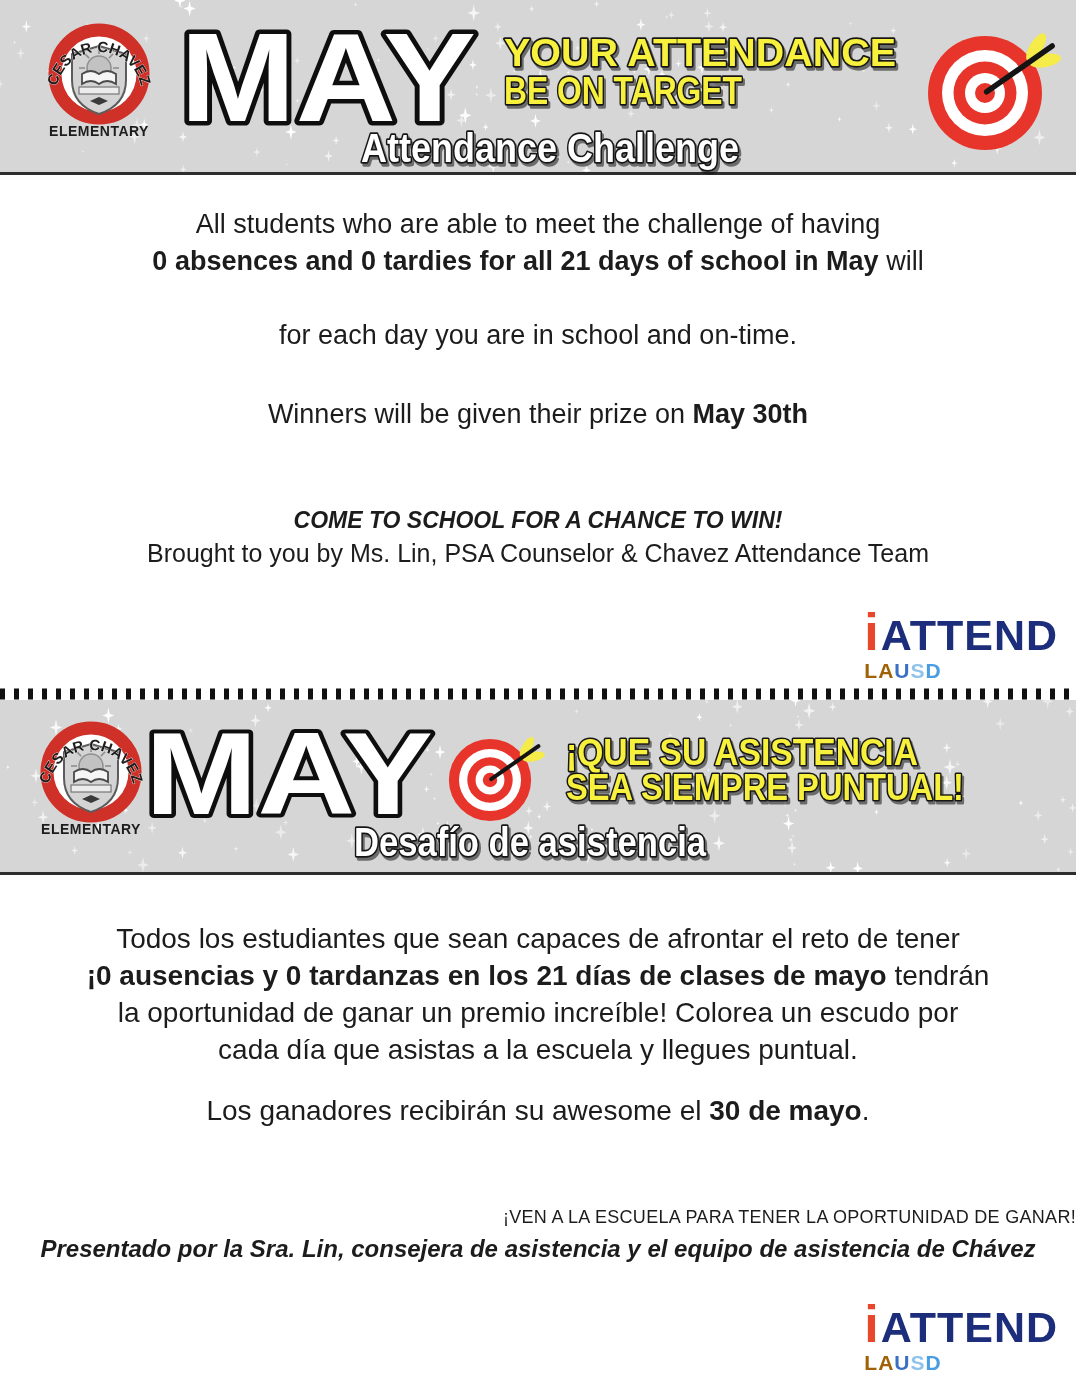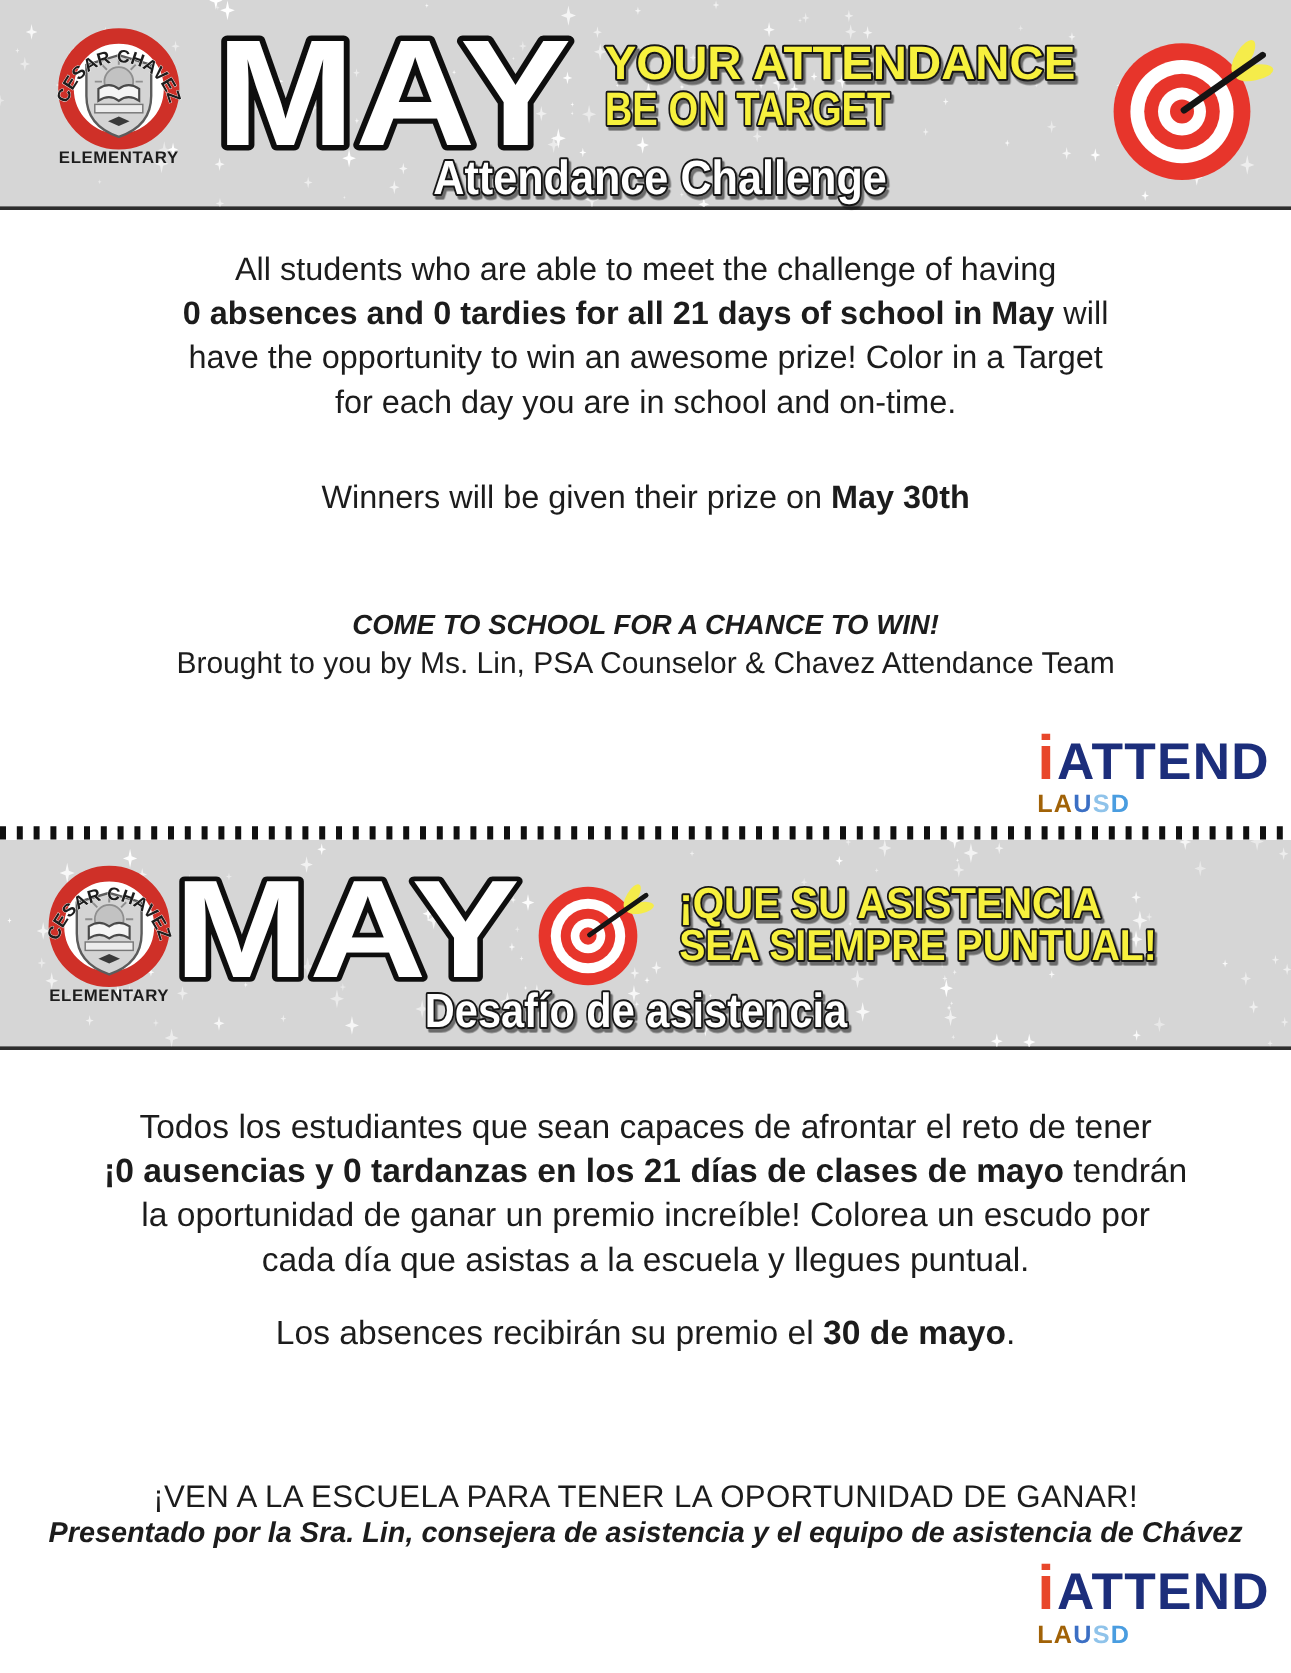--- a/index.html
+++ b/index.html
@@ -30,22 +30,22 @@
   .t-sub   { fill:#ffffff; stroke:#161616; stroke-width:3.4px; font-size:40px; }
   .shadowed { filter:drop-shadow(2px 3px 0 rgba(20,20,20,0.55)); }
   
   .copy { position:absolute; left:0; width:1076px; text-align:center; }
   .en-body    { top:206px;  font-size:27px; line-height:37px; }
   .en-winners { top:399px;  font-size:27px; }
   .en-cta     { top:507px;  font-size:23px; font-weight:bold; font-style:italic; }
   .en-credit  { top:539px;  font-size:25px; }
   .es-body    { top:920px;  font-size:28px; line-height:37px; }
   .es-winners { top:1095px; font-size:28px; }
-  .es-cta     { top:1232px; font-size:26px; letter-spacing:0.3px; }
-  .es-credit  { top:1264px; font-size:24px; font-weight:bold; font-style:italic; }
+  .es-cta     { top:1207px; font-size:18px; letter-spacing:0.3px;text-align:right; }
+  .es-credit  { top:1235px; font-size:24px; font-weight:bold; font-style:italic; }
   .copy strong { font-weight:bold; }
   
   .iattend { position:absolute; right:18px; text-align:left; line-height:1; }
   .iattend-en { top:606px; }
   .iattend-es { top:1298px; }
   .iattend .line1 { white-space:nowrap; }
   .iattend .i      { color:#e8472b; font-size:52px; font-weight:bold; margin-right:2px; }
   .iattend .attend { color:#1c2e7b; font-size:43px; font-weight:bold; letter-spacing:1px; }
   .iattend .line2  { font-size:21px; font-weight:bold; margin-top:2px; letter-spacing:1px; }
   .iattend .la { color:#a16207; }
@@ -230,21 +230,21 @@
     </svg>
 
     <svg class="headline shadowed" style="left:0; top:122px;" width="1076" height="52" viewBox="0 0 1076 52">
       <text x="550" y="40" text-anchor="middle" textLength="378" lengthAdjust="spacingAndGlyphs" class="t-sub">Attendance Challenge</text>
     </svg>
   </div>
 
   <div class="copy en-body">
     <span>All students who are able to meet the challenge of having</span><br>
     <strong>0 absences and 0 tardies for all 21 days of school in May</strong><span> will</span><br>
-    <span>have the opportunity to win an awesome prize! Color in a Target</span><br>
+    <br>
     <span>for each day you are in school and on-time.</span>
   </div>
 
   <div class="copy en-winners">
     <span>Winners will be given their prize on </span><strong>May 30th</strong>
   </div>
 
   <div class="copy en-cta">COME TO SCHOOL FOR A CHANCE TO WIN!</div>
   <div class="copy en-credit">Brought to you by Ms. Lin, PSA Counselor &amp; Chavez Attendance Team</div>
 
@@ -423,21 +423,21 @@
   </div>
 
   <div class="copy es-body">
     <span>Todos los estudiantes que sean capaces de afrontar el reto de tener</span><br>
     <strong>¡0 ausencias y 0 tardanzas en los 21 días de clases de mayo</strong><span> tendrán</span><br>
     <span>la oportunidad de ganar un premio increíble! Colorea un escudo por</span><br>
     <span>cada día que asistas a la escuela y llegues puntual.</span>
   </div>
 
   <div class="copy es-winners">
-    <span>Los absences recibirán su premio el </span><strong>30 de mayo</strong><span>.</span>
+    <span>Los ganadores recibirán su awesome el </span><strong>30 de mayo</strong><span>.</span>
   </div>
 
   <div class="copy es-cta">¡VEN A LA ESCUELA PARA TENER LA OPORTUNIDAD DE GANAR!</div>
   <div class="copy es-credit">Presentado por la Sra. Lin, consejera de asistencia y el equipo de asistencia de Chávez</div>
 
   <div class="iattend iattend-es">
     <div class="line1"><span class="i">i</span><span class="attend">ATTEND</span></div>
     <div class="line2"><span class="la">LA</span><span class="u">U</span><span class="s">S</span><span class="d">D</span></div>
   </div>
 

